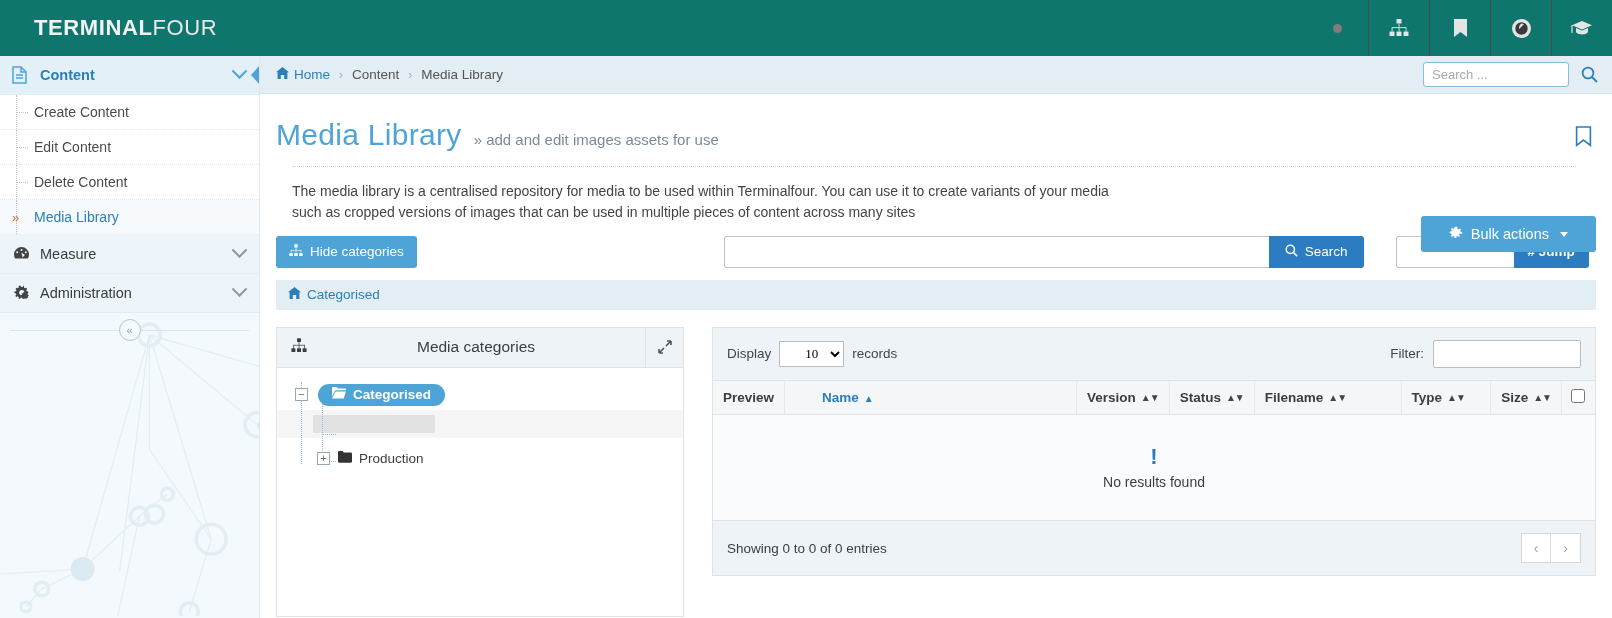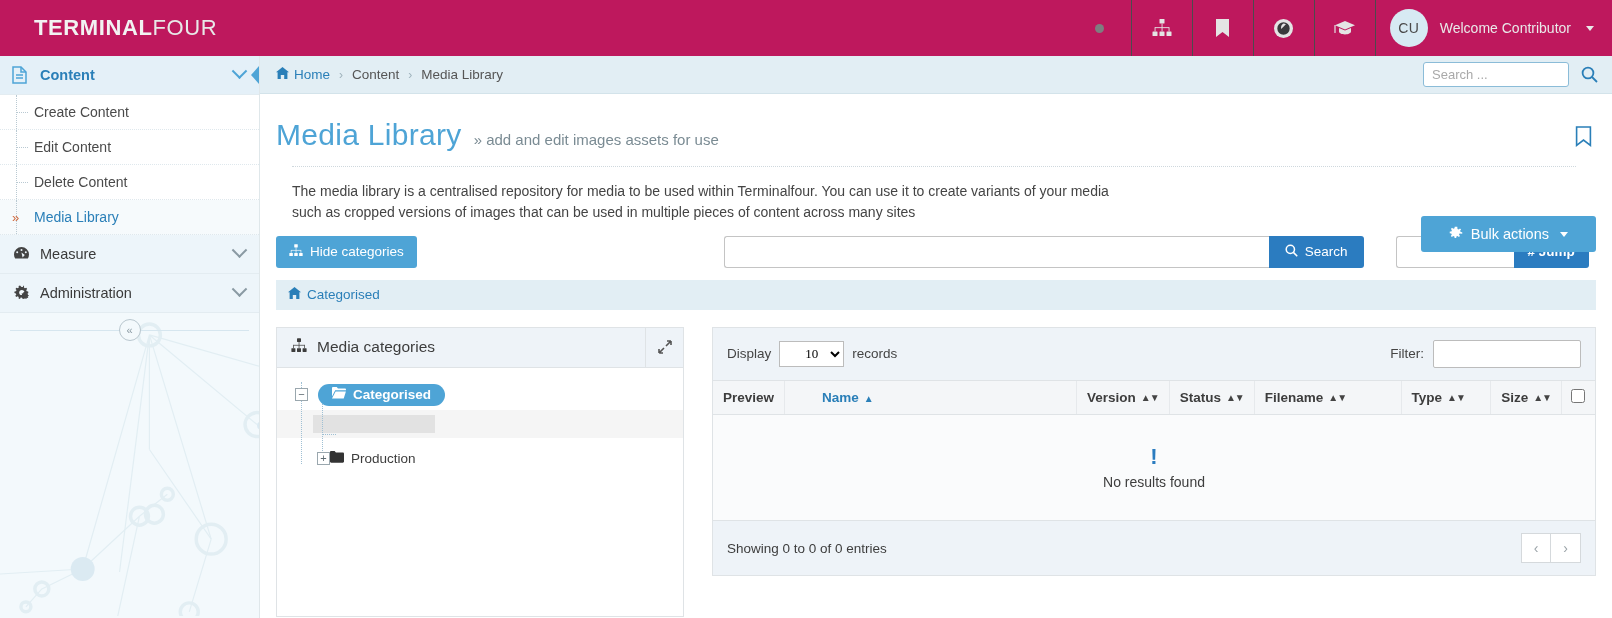--- a/index.html
+++ b/index.html
@@ -10,21 +10,21 @@
     color: #333;
     background: #fff;
     overflow: hidden;
   }
   .app { position: relative; width: 1612px; height: 618px; }
 
   
   .topbar {
     position: absolute; top: 0; left: 0;
     width: 1612px; height: 56px;
-    background: #be185d;
+    background: #0f766e;
     display: flex; align-items: stretch;
   }
   .logo {
     display: flex; align-items: center;
     padding-left: 34px;
     font-size: 22px; letter-spacing: .6px;
     color: #f2f2f2; white-space: nowrap;
   }
   .logo b { font-weight: 700; }
   .logo span { font-weight: 400; color: #e8e8e8; }
@@ -250,21 +250,21 @@
     min-height: 290px;
   }
   .tree-head {
     height: 40px; background: #eef3f8;
     border-bottom: 1px solid #dfe3e6;
     display: flex; align-items: center;
     padding: 0 0 0 14px;
     font-size: 15.5px; color: #3d3d3d;
     gap: 10px;
   }
-  .tree-head .th-title { flex: 1; }
+  .tree-head .th-title { flex: 1; text-align: center; }
   .tree-expand {
     width: 38px; height: 39px;
     border-left: 1px solid #dfe3e6;
     display: flex; align-items: center; justify-content: center;
     color: #555; cursor: pointer;
   }
   .tree-body { padding: 14px 0 0 0; position: relative; }
   .tree-row { display: flex; align-items: center; height: 26px; position: relative; }
   .tr-indent1 { padding-left: 18px; }
   .tr-indent2 { padding-left: 40px; }
@@ -277,21 +277,21 @@
   }
   .tree-pill {
     margin-left: 10px;
     background: #4ea4d6; color: #fff;
     border-radius: 12px; height: 22px;
     display: flex; align-items: center; gap: 7px;
     padding: 0 14px; font-size: 13.5px; font-weight: 700;
     cursor: pointer;
   }
   .tree-label {
-    display: flex; align-items: center; gap: 7px;
+    margin-left: 8px; display: flex; align-items: center; gap: 7px;
     font-size: 13.5px; color: #3d3d3d; cursor: pointer;
   }
   .tree-placeholder-row {
     height: 28px; background: #f5f5f5;
     display: flex; align-items: center; padding-left: 36px;
     margin-top: 2px;
   }
   .tree-placeholder {
     width: 122px; height: 18px; background: #e2e2e2;
   }
@@ -415,25 +415,20 @@
     </div>
 
     <div class="tb-item">
       <svg width="22" height="16" viewBox="0 0 22 16" fill="currentColor">
         <path d="M11 1 1 5.2l10 4.2 10-4.2z"></path>
         <path d="M5 8.1v3.4c0 1.6 2.7 2.9 6 2.9s6-1.3 6-2.9V8.1l-6 2.5z"></path>
         <rect x="0.4" y="5" width="1.2" height="8" rx="0.6"></rect>
       </svg>
     </div>
 
-    <div class="tb-user">
-      <div class="avatar">CU</div>
-      <span>Welcome Contributor</span>
-      <span class="caret-down"></span>
-    </div>
   </div>
 
   <div class="sidebar">
     <svg class="side-bg" viewBox="0 0 260 562" preserveAspectRatio="xMinYMin slice">
       <g stroke="#e2eef3" stroke-width="1.2" fill="none">
         <path d="M150 280 L150 395 M150 280 L262 312 M150 280 L83 515 M150 280 L120 518 M150 280 L128 455 M150 280 L212 485 M150 280 L258 370"></path>
         <path d="M83 515 L42 535 M42 535 L26 553 M83 515 L0 520 M83 515 L140 462 M140 462 L168 440 M150 395 L212 485 M212 485 L190 558 M140 462 L110 600"></path>
       </g>
       <g fill="none" stroke="#e2eef3" stroke-width="3.5">
         <circle cx="150" cy="280" r="11"></circle>

